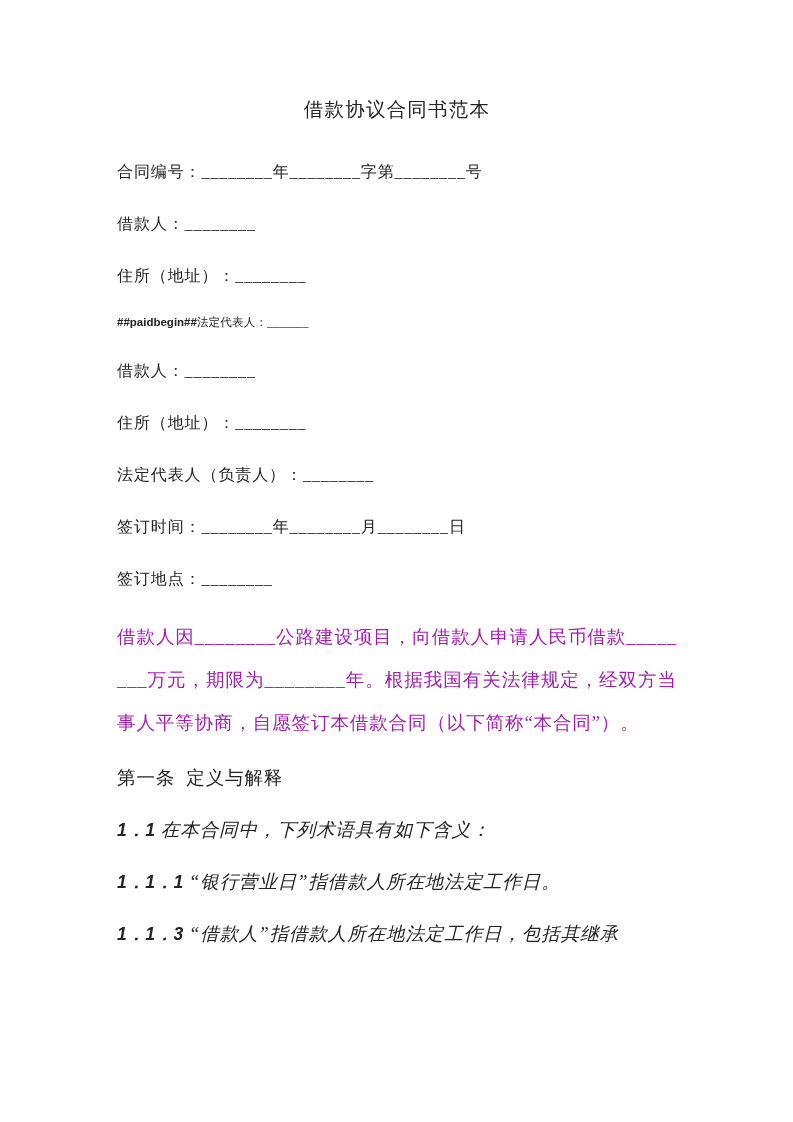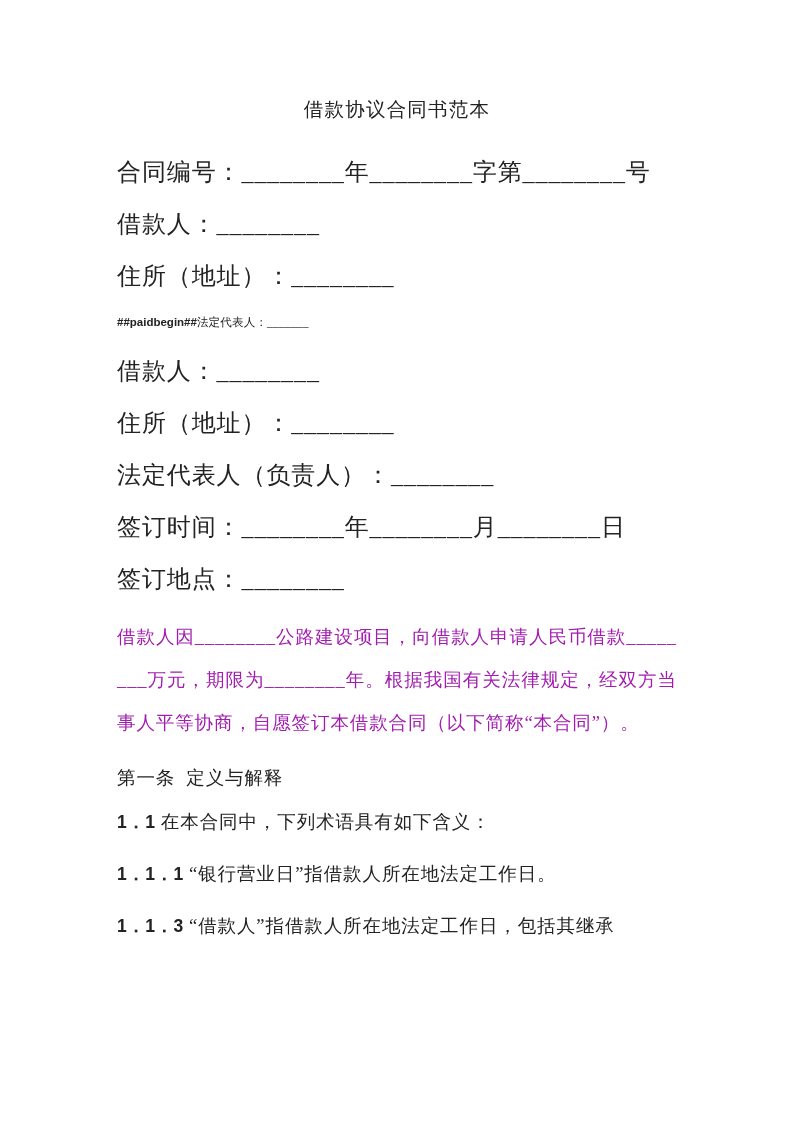--- a/index.html
+++ b/index.html
@@ -42,21 +42,21 @@
     text-align: center;
     letter-spacing: 1.2px;
     color: #232323;
     margin: 0 0 32px 0;
     font-weight: 400;
     white-space: pre;
   }
 
   
   .field-line {
-    font-size: 24px;
+    font-size: 16px;
     line-height: 30px;
     letter-spacing: 0.9px;
     color: #232323;
     margin: 0 0 22px 0;
     white-space: pre-wrap;
     word-break: break-all;
   }
 
   
   .marker-line {
@@ -85,32 +85,33 @@
     white-space: normal;
     word-break: break-all;
   }
 
   
   .clause-heading {
     font-size: 18.5px;
     line-height: 30px;
     letter-spacing: 0.9px;
     color: #232323;
-    margin: 18px 0 14px 0;
+    margin: 18px 0 22px 0;
     white-space: pre;
   }
 
   .clause-line {
     font-size: 18.5px;
     line-height: 30px;
     letter-spacing: 0.9px;
     color: #232323;
     margin: 0 0 22px 0;
     white-space: pre-wrap;
     word-break: break-all;
+    font-style: italic;
   }
   .clause-line .num {
     font-family: "Liberation Sans", "DejaVu Sans", sans-serif;
     font-weight: 700;
     font-size: 17.5px;
     letter-spacing: 0.5px;
   }
 </style>
 </head>
 <body>

